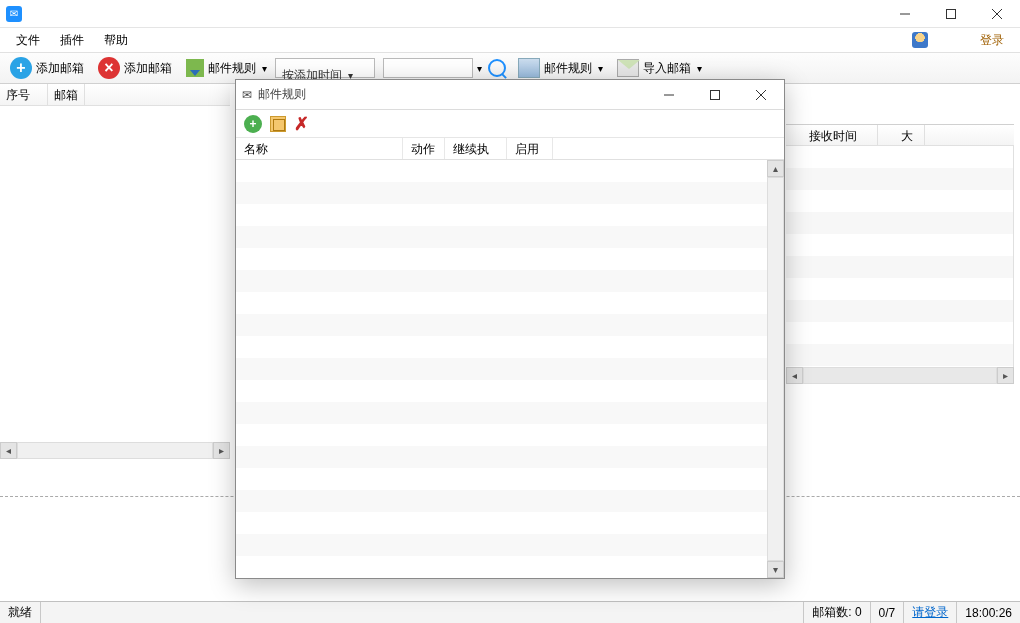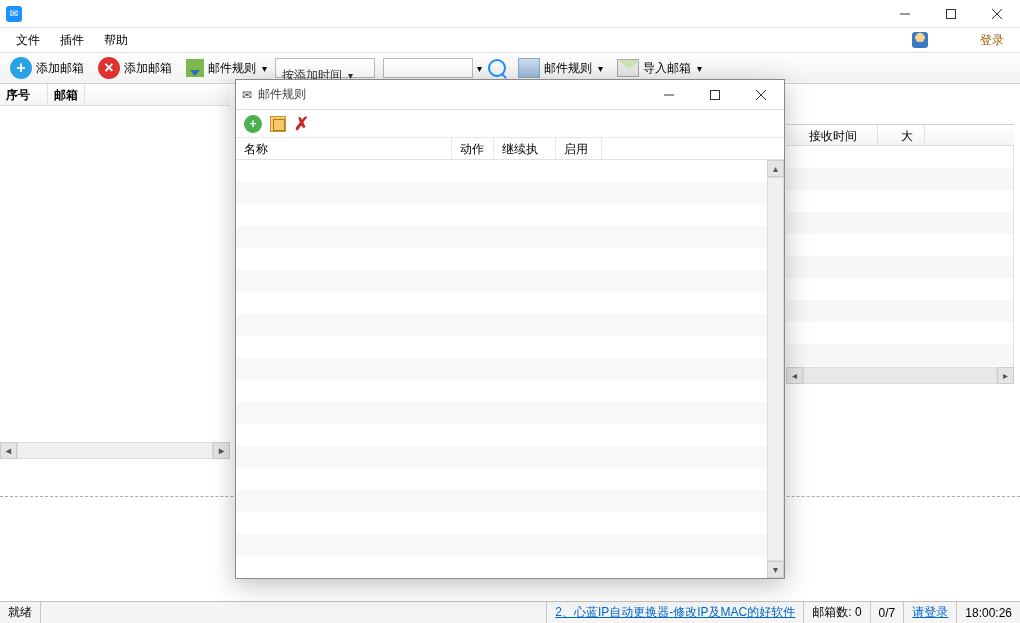--- a/index.html
+++ b/index.html
@@ -32,21 +32,21 @@
 .search-ic { width: 18px; height: 18px; border-radius: 50%; border: 2px solid #1e90ff; position: relative; display:inline-block; margin: 0 4px; }
 .search-ic:after { content:""; position:absolute; width:6px; height:2px; background:#1e90ff; bottom:-2px; right:-3px; transform:rotate(45deg); }
 .rule-ic { width:22px;height:20px; display:inline-block; background-size:100% 100%; }
 .rule-ic1 { background: linear-gradient(#cde, #9bd); border:1px solid #8ab; }
 .recv-ic { width:22px;height:18px;display:inline-block;background:#e8e8e8;border:1px solid #aaa;position:relative; }
 .recv-ic:before { content:""; position:absolute; top:0;left:0;width:0;height:0;border-left:11px solid transparent;border-right:11px solid transparent;border-top:9px solid #cfe3b8; }
 .drop-caret { font-size:10px; margin-left:2px; }
 
 
 .workspace { position: absolute; top: 84px; left: 0; right: 0; bottom: 26px; }
-.leftpane { position: absolute; top: 0; left: 0; width: 230px; bottom: 12px; font-weight: bold; }
+.leftpane { position: absolute; top: 0; left: 0; width: 230px; bottom: 12px; }
 .left-header { height: 22px; display:flex; border-bottom: 1px solid #e0e0e0; background: linear-gradient(#fff,#f4f4f4); }
 .left-header .col { padding: 3px 6px; border-right: 1px solid #e0e0e0; }
 .col-seq { width: 48px; }
 .left-body { height: 336px; background: #fff; }
 .left-hscroll { height: 17px; background: #f0f0f0; display:flex; align-items:center; }
 .scroll-arrow { width:17px; height:17px; background:#e4e4e4; display:flex; align-items:center; justify-content:center; font-size:10px; color:#555; border:1px solid #ccc; }
 .scroll-track { flex:1; background:#f0f0f0; height:17px; border:1px solid #ddd; }
 
 
 .rightpane { position: absolute; top: 0; left: 230px; right: 0; }
@@ -69,21 +69,21 @@
 .modal-title .appicon { margin-right: 6px; }
 .modal-win { margin-left:auto; display:flex; }
 .modal-win .win-btn { width:46px; height:30px; }
 .modal-tools { height:28px; display:flex; align-items:center; gap:8px; padding-left:8px; border-bottom:1px solid #e6e6e6; }
 .add-rule-ic { width:18px;height:18px;border-radius:50%;background:#4caf50;color:#fff;display:flex;align-items:center;justify-content:center;font-weight:bold; }
 .edit-rule-ic { width:16px;height:16px;background:#f5c76e;border:1px solid #cc9a2f; position:relative; }
 .edit-rule-ic:after{content:"";position:absolute;left:2px;top:2px;width:10px;height:10px;border:1px solid #b07a10;}
 .del-rule-ic { color:#c62828; font-size:18px; font-weight:bold; }
 .modal-grid-head { height:22px; display:flex; background:#fff; border-bottom:1px solid #e0e0e0; }
 .modal-grid-head .gcol { padding:3px 8px; border-right:1px solid #e8e8e8; }
-.g-name { width: 216px; }
+.g-name { width: 167px; }
 .g-action { width: 42px; }
 .g-forward { flex:1; }
 .g-cont { width: 62px; }
 .g-enable { width: 46px; }
 .modal-grid-body { flex:1; background: repeating-linear-gradient(#fff 0,#fff 22px,#f8f8f8 22px,#f8f8f8 44px); display:flex; }
 .modal-grid-body .body-fill { flex:1; }
 .modal-vscroll { width:17px; background:#f0f0f0; display:flex; flex-direction:column; }
 .modal-vscroll .scroll-track { flex:1; }
 
 
@@ -236,22 +236,19 @@
       <div class="scroll-arrow">▴</div>
       <div class="scroll-track"></div>
       <div class="scroll-arrow">▾</div>
     </div>
   </div>
 </div>
 
 <div class="statusbar">
   <div class="cell">就绪</div>
   <div class="cell status-spacer"></div>
-  <div class="cell">
-    <span class="status-link">2、心蓝IP自动更换器-修改IP及MAC的好软件</span>
-  </div>
   <div class="cell">邮箱数: 0</div>
   <div class="cell">0/7</div>
   <div class="cell">
     <span class="status-link">请登录</span>
   </div>
   <div class="cell" style="border-right:none">18:00:26</div>
 </div>
 
 </body></html>

